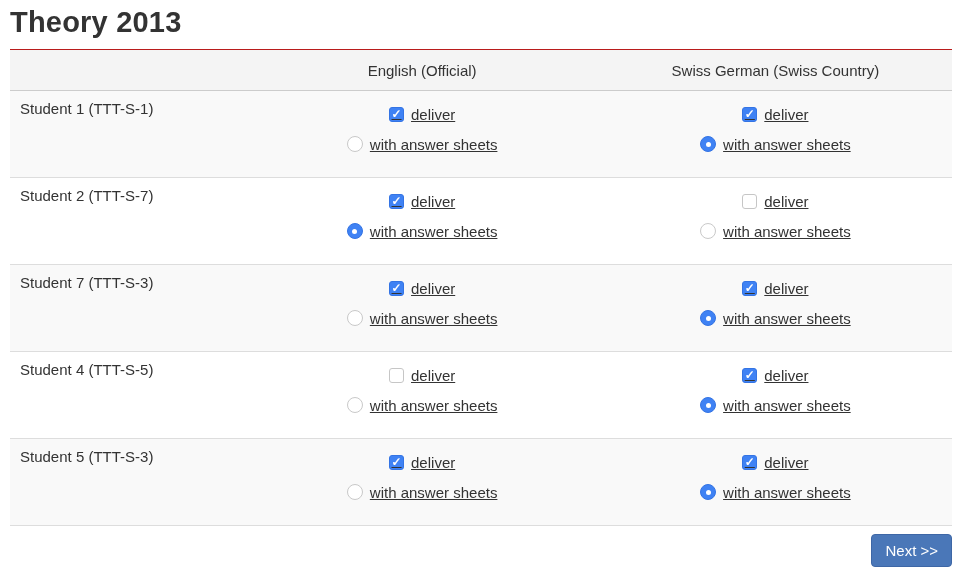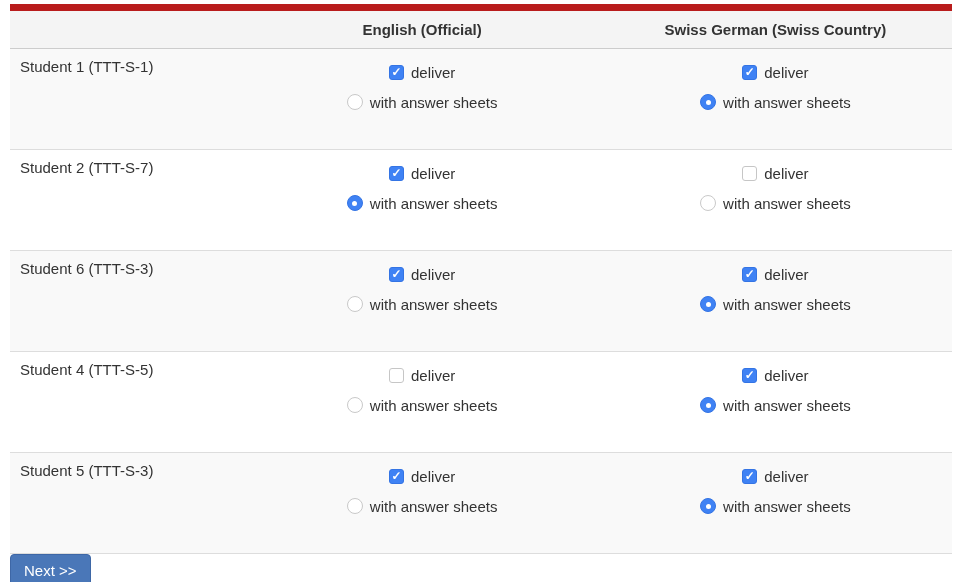--- a/index.html
+++ b/index.html
@@ -23,45 +23,45 @@
   table.delivery-table {
     width: 100%;
     border-collapse: collapse;
     table-layout: fixed;
   }
   col.c-student { width: 25%; }
   col.c-lang    { width: 37.5%; }
 
   thead th {
     background: #f4f4f4;
-    border-top: 7px solid #b91c1c;
+    border-top: 1px solid #b91c1c;
     border-bottom: 1px solid #cccccc;
     font-size: 15px;
-    font-weight: bold;
+    font-weight: normal;
     color: #333333;
     text-align: center;
     height: 41px;
     vertical-align: middle;
   }
 
   tbody tr { border-bottom: 1px solid #dddddd; }
   tbody tr:nth-child(odd) { background: #f9f9f9; }
   tbody tr:nth-child(even) { background: #ffffff; }
 
-  td { vertical-align: top; height: 101px; }
+  td { vertical-align: top; height: 87px; }
 
   td.student-cell {
     padding: 9px 0 0 10px;
     font-size: 15px;
     color: #333333;
     text-align: left;
   }
   td.lang-cell { text-align: center; padding-top: 13px; }
 
-  .ctl-line { margin-bottom: 10px; height: 20px; display: flex; justify-content: center; align-items: center; }
+  .ctl-line { margin-bottom: 10px; height: 20px; display: flex; justify-content: center; align-items: center; text-decoration: underline; }
 
   label.ctl {
     display: inline-flex;
     align-items: center;
     cursor: pointer;
     font-size: 15px;
     color: #333333;
   }
   label.ctl input { position: absolute; opacity: 0; width: 1px; height: 1px; }
   label.ctl .lbl { margin-left: 7px; }
@@ -110,38 +110,39 @@
     opacity: 0;
   }
   .ctl input:checked + .circle {
     background: #3f82f4;
     border-color: #3474e4;
   }
   .ctl input:checked + .circle::after { opacity: 1; }
 
   .footer {
     display: flex;
-    justify-content: flex-start;
-    margin-top: 0;
+    justify-content: flex-end;
+    margin-top: 8px;
   }
   button.next-button {
     background: #4a77b8;
     border: 1px solid #3e67a6;
     border-radius: 4px;
     color: #ffffff;
     font-family: "Liberation Sans", sans-serif;
     font-size: 15px;
     padding: 7px 13px;
     cursor: pointer;
   }
 </style>
 </head>
 <body>
 
 <div class="page">
+  <h1 class="page-title">Theory 2013</h1>
 
   <table class="delivery-table">
     <colgroup>
       <col class="c-student">
         <col class="c-lang">
         <col class="c-lang">
     </colgroup>
     <thead>
       <tr>
         <th></th>
@@ -217,21 +218,21 @@
             <label class="ctl">
               <input type="radio" name="r1-1" style="">
               <span class="circle"></span>
               <span class="lbl">with answer sheets</span>
             </label>
           </div>
         </td>
       </tr>
 
       <tr>
-        <td class="student-cell">Student 6 (TTT-S-3)</td>
+        <td class="student-cell">Student 7 (TTT-S-3)</td>
         <td class="lang-cell">
           <div class="ctl-line">
             <label class="ctl">
               <input type="checkbox" checked="" style="">
               <span class="box"></span>
               <span class="lbl">deliver</span>
             </label>
           </div>
           <div class="ctl-line">
             <label class="ctl">

